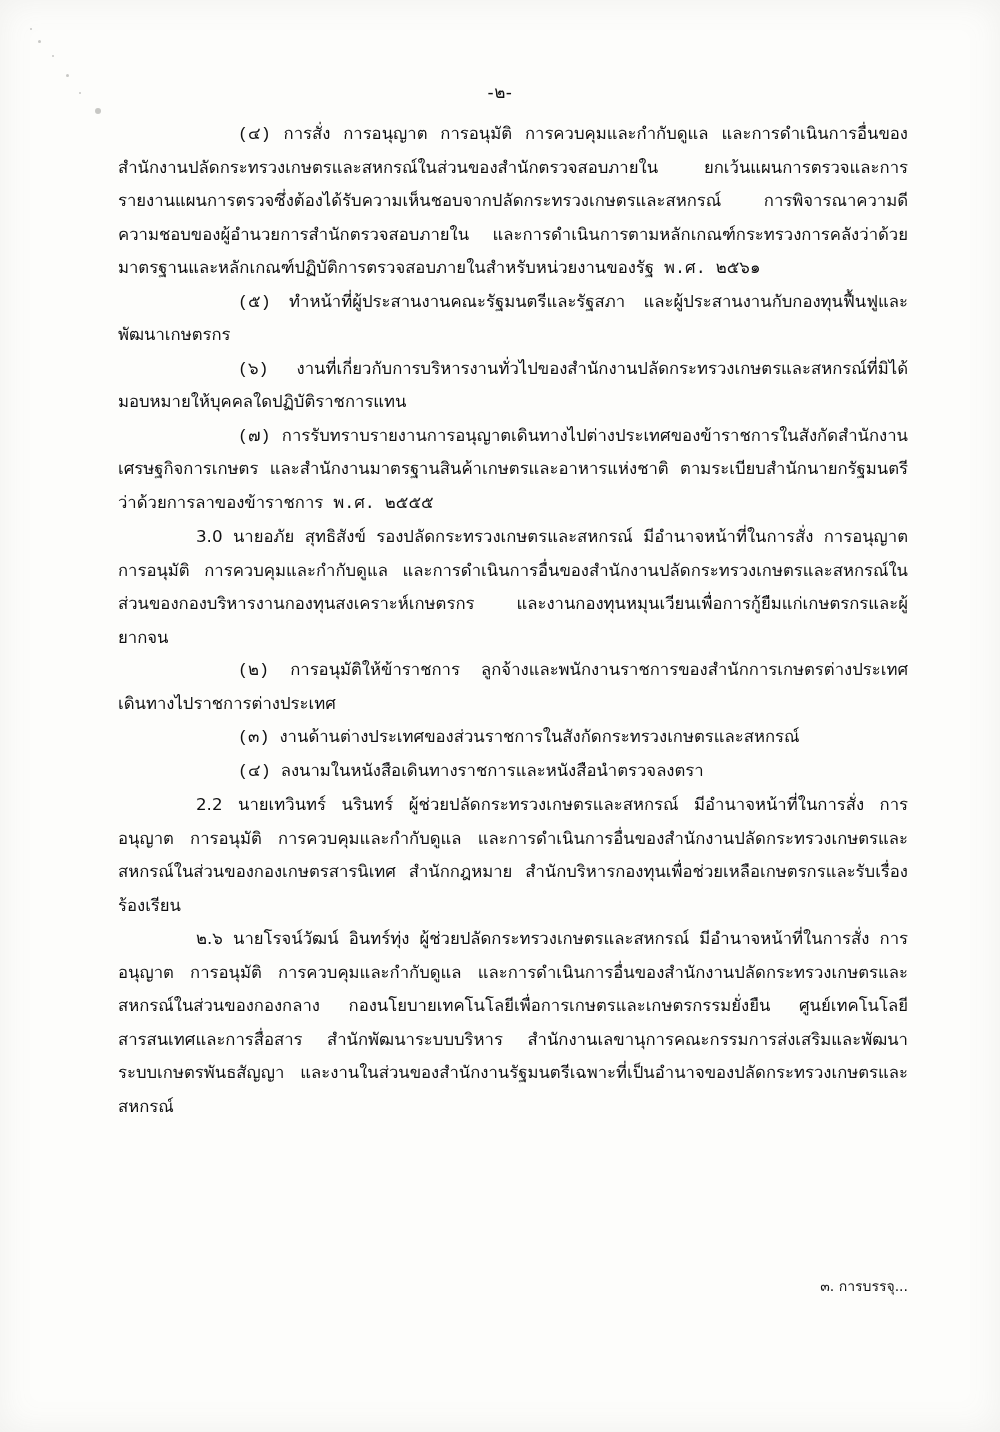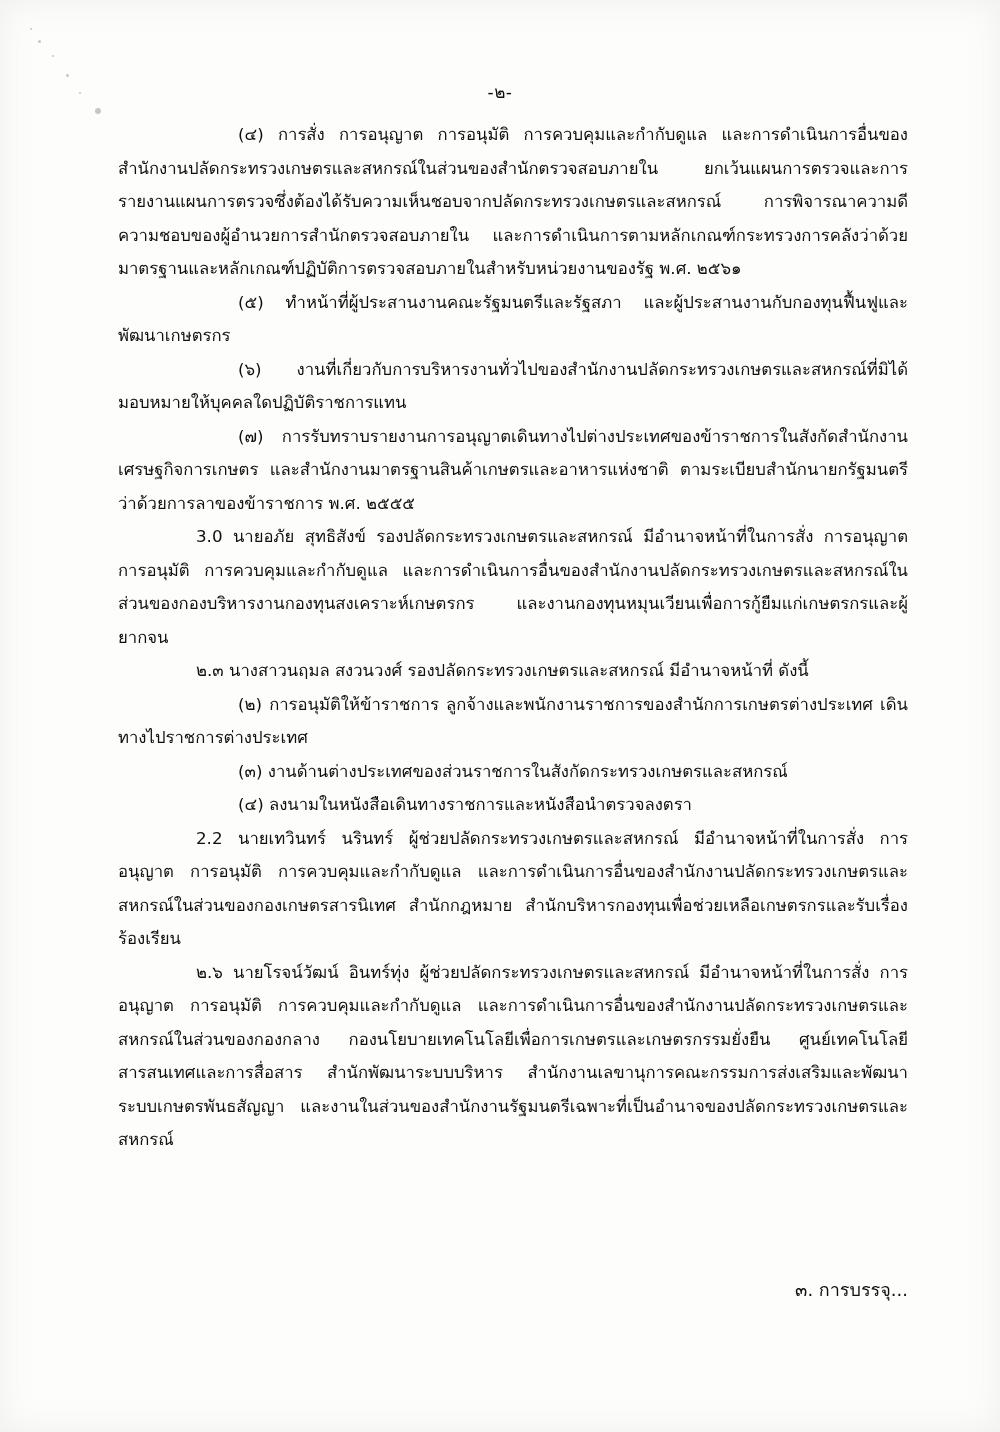--- a/index.html
+++ b/index.html
@@ -52,28 +52,29 @@
   .para {
     margin: 0 0 0 0;
     text-indent: 78px;
     white-space: normal;
   }
   .para.tight {
     text-indent: 78px;
   }
   .para.sub {
     text-indent: 120px;
+    font-family: Liberation Mono, monospace;
   }
   .closing {
     position: absolute;
     left: 118px;
     width: 790px;
     top: 1275px;
     text-align: right;
-    font-size: 18px;
+    font-size: 14px;
     padding-right: 22px;
   }
 </style>
 </head>
 <body>
 
 <div class="page">
 
   <span class="scan-speck" style="left:38px;  top:40px;  width:3px; height:3px;"></span>
   <span class="scan-speck" style="left:52px;  top:55px;  width:2px; height:2px;"></span>
@@ -83,21 +84,20 @@
   <span class="scan-speck" style="left:30px;  top:28px;  width:2px; height:2px;"></span>
 
   <div class="page-number">-๒-</div>
 
   <div class="body-text">
     <p class="para sub">(๔) การสั่ง การอนุญาต การอนุมัติ การควบคุมและกำกับดูแล และการดำเนินการอื่นของสำนักงานปลัดกระทรวงเกษตรและสหกรณ์ในส่วนของสำนักตรวจสอบภายใน ยกเว้นแผนการตรวจและการรายงานแผนการตรวจซึ่งต้องได้รับความเห็นชอบจากปลัดกระทรวงเกษตรและสหกรณ์ การพิจารณาความดีความชอบของผู้อำนวยการสำนักตรวจสอบภายใน และการดำเนินการตามหลักเกณฑ์กระทรวงการคลังว่าด้วยมาตรฐานและหลักเกณฑ์ปฏิบัติการตรวจสอบภายในสำหรับหน่วยงานของรัฐ พ.ศ. ๒๕๖๑</p>
     <p class="para sub">(๕) ทำหน้าที่ผู้ประสานงานคณะรัฐมนตรีและรัฐสภา และผู้ประสานงานกับกองทุนฟื้นฟูและพัฒนาเกษตรกร</p>
     <p class="para sub">(๖) งานที่เกี่ยวกับการบริหารงานทั่วไปของสำนักงานปลัดกระทรวงเกษตรและสหกรณ์ที่มิได้มอบหมายให้บุคคลใดปฏิบัติราชการแทน</p>
     <p class="para sub">(๗) การรับทราบรายงานการอนุญาตเดินทางไปต่างประเทศของข้าราชการในสังกัดสำนักงานเศรษฐกิจการเกษตร และสำนักงานมาตรฐานสินค้าเกษตรและอาหารแห่งชาติ ตามระเบียบสำนักนายกรัฐมนตรีว่าด้วยการลาของข้าราชการ พ.ศ. ๒๕๕๕</p>
     <p class="para tight">3.0 นายอภัย สุทธิสังข์ รองปลัดกระทรวงเกษตรและสหกรณ์ มีอำนาจหน้าที่ในการสั่ง การอนุญาต การอนุมัติ การควบคุมและกำกับดูแล และการดำเนินการอื่นของสำนักงานปลัดกระทรวงเกษตรและสหกรณ์ในส่วนของกองบริหารงานกองทุนสงเคราะห์เกษตรกร และงานกองทุนหมุนเวียนเพื่อการกู้ยืมแก่เกษตรกรและผู้ยากจน</p>
-    <p class="para tight">๒.๓ นางสาวนฤมล สงวนวงศ์ รองปลัดกระทรวงเกษตรและสหกรณ์ มีอำนาจหน้าที่ ดังนี้</p>
     <p class="para sub">(๒) การอนุมัติให้ข้าราชการ ลูกจ้างและพนักงานราชการของสำนักการเกษตรต่างประเทศ เดินทางไปราชการต่างประเทศ</p>
     <p class="para sub">(๓) งานด้านต่างประเทศของส่วนราชการในสังกัดกระทรวงเกษตรและสหกรณ์</p>
     <p class="para sub">(๔) ลงนามในหนังสือเดินทางราชการและหนังสือนำตรวจลงตรา</p>
     <p class="para tight">2.2 นายเทวินทร์ นรินทร์ ผู้ช่วยปลัดกระทรวงเกษตรและสหกรณ์ มีอำนาจหน้าที่ในการสั่ง การอนุญาต การอนุมัติ การควบคุมและกำกับดูแล และการดำเนินการอื่นของสำนักงานปลัดกระทรวงเกษตรและสหกรณ์ในส่วนของกองเกษตรสารนิเทศ สำนักกฎหมาย สำนักบริหารกองทุนเพื่อช่วยเหลือเกษตรกรและรับเรื่องร้องเรียน</p>
     <p class="para tight">๒.๖ นายโรจน์วัฒน์ อินทร์ทุ่ง ผู้ช่วยปลัดกระทรวงเกษตรและสหกรณ์ มีอำนาจหน้าที่ในการสั่ง การอนุญาต การอนุมัติ การควบคุมและกำกับดูแล และการดำเนินการอื่นของสำนักงานปลัดกระทรวงเกษตรและสหกรณ์ในส่วนของกองกลาง กองนโยบายเทคโนโลยีเพื่อการเกษตรและเกษตรกรรมยั่งยืน ศูนย์เทคโนโลยีสารสนเทศและการสื่อสาร สำนักพัฒนาระบบบริหาร สำนักงานเลขานุการคณะกรรมการส่งเสริมและพัฒนาระบบเกษตรพันธสัญญา และงานในส่วนของสำนักงานรัฐมนตรีเฉพาะที่เป็นอำนาจของปลัดกระทรวงเกษตรและสหกรณ์</p>
   </div>
 
   <div class="closing">๓. การบรรจุ...</div>
 
 </div>

